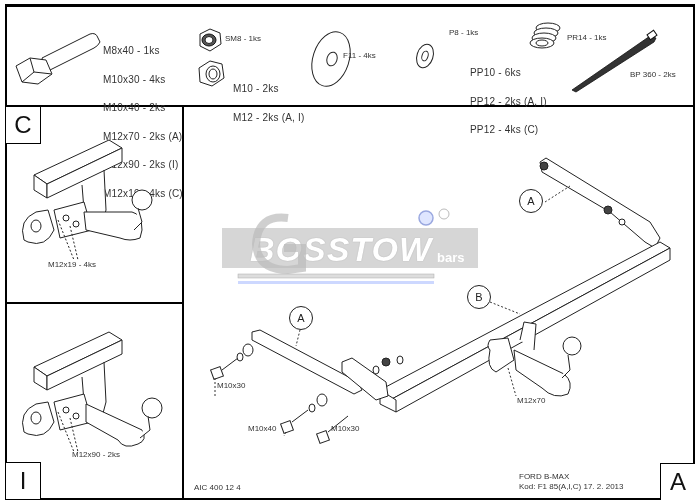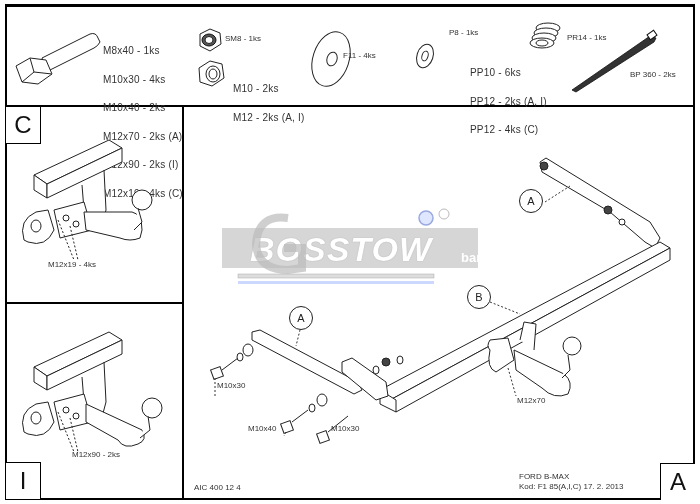--- a/index.html
+++ b/index.html
@@ -7,21 +7,21 @@
   .frame{position:absolute;left:5px;top:4px;width:690px;height:496px;border:2px solid #000;border-top:3px solid #000;box-sizing:border-box;}
   .hline{position:absolute;background:#000;height:2px;}
   .vline{position:absolute;background:#000;width:2px;}
   .txt{position:absolute;font-size:10px;line-height:9.5px;color:#333;white-space:pre;letter-spacing:0.2px;}
   .lbl{position:absolute;font-size:8px;color:#333;white-space:nowrap;}
   .boxlabel{position:absolute;border:1.5px solid #000;background:#fff;font-size:24px;font-weight:normal;display:flex;align-items:center;justify-content:center;color:#111;box-sizing:border-box;}
   .callout{position:absolute;width:24px;height:24px;border:1px solid #222;border-radius:50%;background:#fff;font-size:11px;display:flex;align-items:center;justify-content:center;box-sizing:border-box;}
   svg{position:absolute;overflow:visible;}
   .logo{position:absolute;left:222px;top:228px;width:256px;height:40px;background:#cfcfcf;opacity:.85;}
   .logo-text{position:absolute;left:226px;top:230px;font-size:34px;font-weight:bold;font-style:italic;color:#fff;letter-spacing:1px;text-shadow:0 0 1px #999;margin-left:24px;}
-  .logo-bars{position:absolute;left:437px;top:250px;font-size:13px;color:#fff;font-weight:bold;margin-left:24px;}
+  .logo-bars{position:absolute;left:437px;top:250px;font-size:13px;color:#fff;font-weight:bold;}
 </style>
 </head>
 <body>
 
 <div class="frame"></div>
 
 <div class="hline" style="left:5px;top:105px;width:690px;"></div>
 <div class="vline" style="left:182px;top:105px;height:395px;"></div>
 <div class="hline" style="left:5px;top:302px;width:178px;"></div>
 

